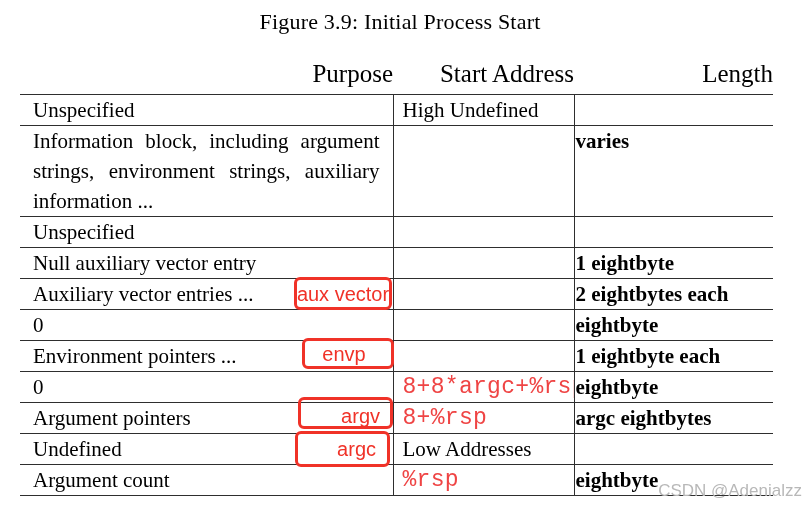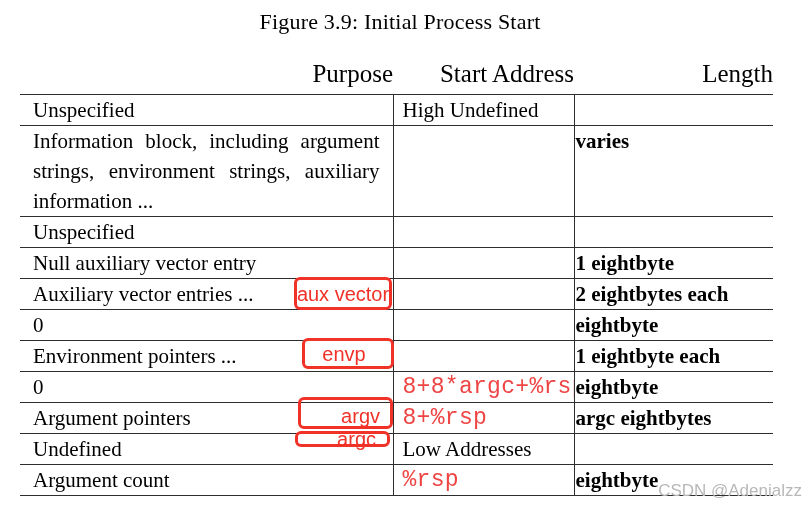--- a/index.html
+++ b/index.html
@@ -80,21 +80,21 @@
     font-size: 20px;
     line-height: 1;
     display: flex;
     align-items: center;
     white-space: nowrap;
     background: transparent;
   }
   .ann-aux  { left: 294px; top: 277px; width: 98px; height: 33px; justify-content: center; }
   .ann-envp { left: 302px; top: 338px; width: 92px; height: 31px; justify-content: center; padding-right: 8px; }
   .ann-argv { left: 298px; top: 397px; width: 95px; height: 32px; justify-content: flex-end; padding-right: 10px; align-items: flex-end; }
-  .ann-argc { left: 295px; top: 431px; width: 95px; height: 16px; justify-content: flex-end; padding-right: 11px; }
+  .ann-argc { left: 295px; top: 431px; width: 95px; height: 36px; justify-content: flex-end; padding-right: 11px; }
   .watermark {
     position: absolute;
     top: 481px;
     right: 10px;
     font-family: "Liberation Sans", sans-serif;
     font-size: 17px;
     color: var(--wm);
   }
 </style>
 </head>

